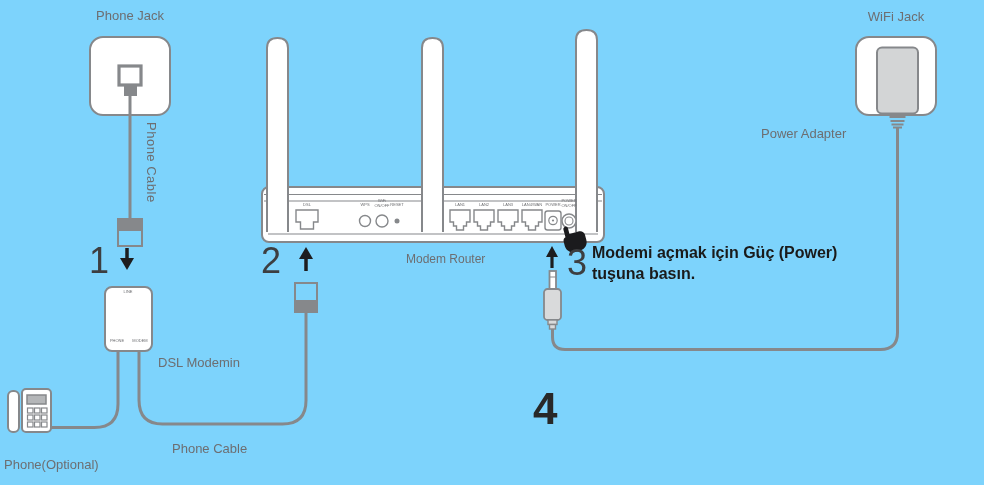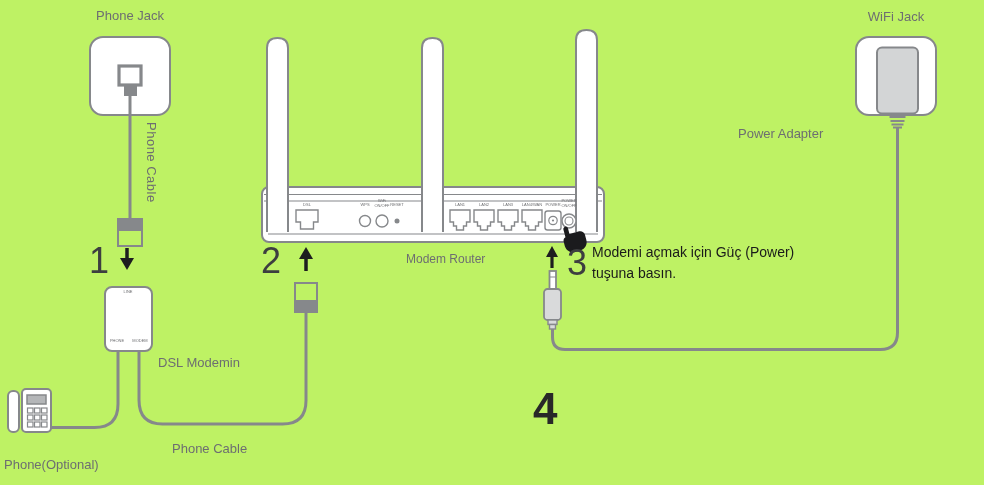--- a/index.html
+++ b/index.html
@@ -1,34 +1,34 @@
 <!DOCTYPE html>
 <html><head>
 <meta charset="utf-8">
 <style>
   html,body{margin:0;padding:0;background:#fff;}
   .canvas{
-    position:relative;width:984px;height:485px;background:#bef264;
+    position:relative;width:984px;height:485px;background:#7dd3fc;
     font-family:"Liberation Sans",sans-serif;overflow:hidden;
   }
   .canvas svg.diagram{position:absolute;left:0;top:0;z-index:1;}
   .lbl{
     position:absolute;z-index:2;color:#6d6e71;font-size:13px;line-height:1.15;
     white-space:nowrap;
   }
   .lbl.center{text-align:center;}
   .vert{
     writing-mode:vertical-rl;font-size:13px;letter-spacing:.5px;
   }
   .stepnum{
     position:absolute;z-index:2;color:#3d3e40;font-size:36px;font-weight:400;line-height:1;
   }
   .stepnum.big{font-size:44px;font-weight:700;color:#282828;}
   .steptext{
-    position:absolute;z-index:2;color:#1a1a1a;font-size:14px;font-weight:400;
+    position:absolute;z-index:2;color:#1a1a1a;font-size:16px;font-weight:700;
     line-height:21px;white-space:pre-line;
   }
   .tiny{
     position:absolute;z-index:2;color:#6d6e71;font-size:8px;line-height:1.1;
     text-align:center;white-space:pre-line;transform:scale(.5);transform-origin:center top;
   }
 </style>
 </head>
 <body>
 
@@ -189,15 +189,15 @@
 ON/OFF</div>
 
   <div class="stepnum" style="left:567px;top:245px;">3</div>
   <div class="steptext" style="left:592px;top:242px;width:380px;">Modemi açmak için Güç (Power)
 tuşuna basın.</div>
 
   <div class="stepnum big" style="left:533px;top:387px;">4</div>
 
   <div class="lbl center" style="left:852px;top:10px;width:88px;">WiFi Jack</div>
 
-  <div class="lbl" style="left:738px;top:127px;text-align:center;">Power Adapter</div>
+  <div class="lbl" style="left:761px;top:127px;text-align:center;">Power Adapter</div>
 
 </div>
 
 </body></html>

